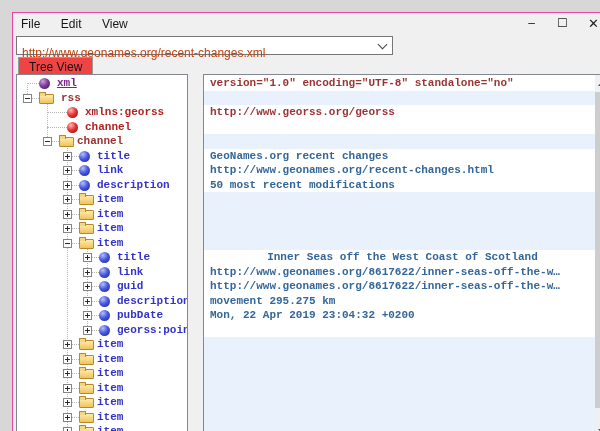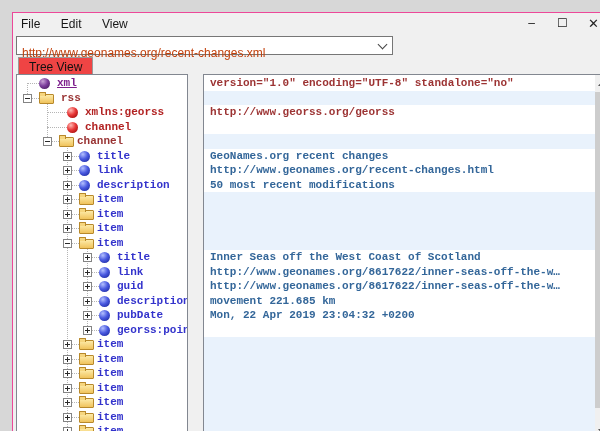--- a/index.html
+++ b/index.html
@@ -195,24 +195,24 @@
         <div class="vrow stripe" style="top: 15.5px;"></div>
         <div class="vrow v-maroon" style="top: 30px;">http://www.georss.org/georss</div>
         <div class="vrow stripe" style="top: 59px;"></div>
         <div class="vrow v-blue" style="top: 88px;">http://www.geonames.org/recent-changes.html</div>
         <div class="vrow v-blue" style="top: 73.5px;">GeoNames.org recent changes</div>
         <div class="vrow v-blue" style="top: 102.5px;">50 most recent modifications</div>
         <div class="vrow stripe" style="top: 117px;"></div>
         <div class="vrow stripe" style="top: 131.5px;"></div>
         <div class="vrow stripe" style="top: 146px;"></div>
         <div class="vrow stripe" style="top: 160.5px;"></div>
-        <div class="vrow v-blue" style="top: 175px;">Inner Seas off the West Coast of Scotland</div>
+        <div class="vrow v-blue" style="top: 175px; text-align: center;">Inner Seas off the West Coast of Scotland</div>
         <div class="vrow v-blue" style="top: 189.5px;">http://www.geonames.org/8617622/inner-seas-off-the-w…</div>
         <div class="vrow v-blue" style="top: 204px;">http://www.geonames.org/8617622/inner-seas-off-the-w…</div>
-        <div class="vrow v-blue" style="top: 218.5px;">movement 221.685 km</div>
+        <div class="vrow v-blue" style="top: 218.5px;">movement 295.275 km</div>
         <div class="vrow v-blue" style="top: 233px;">Mon, 22 Apr 2019 23:04:32 +0200</div>
         <div class="vrow stripe" style="top: 262px;"></div>
         <div class="vrow stripe" style="top: 276.5px;"></div>
         <div class="vrow stripe" style="top: 291px;"></div>
         <div class="vrow stripe" style="top: 305.5px;"></div>
         <div class="vrow stripe" style="top: 320px;"></div>
         <div class="vrow stripe" style="top: 334.5px;"></div>
         <div class="vrow stripe" style="top: 349px;"></div>
       </div>
     <div class="sbar">

